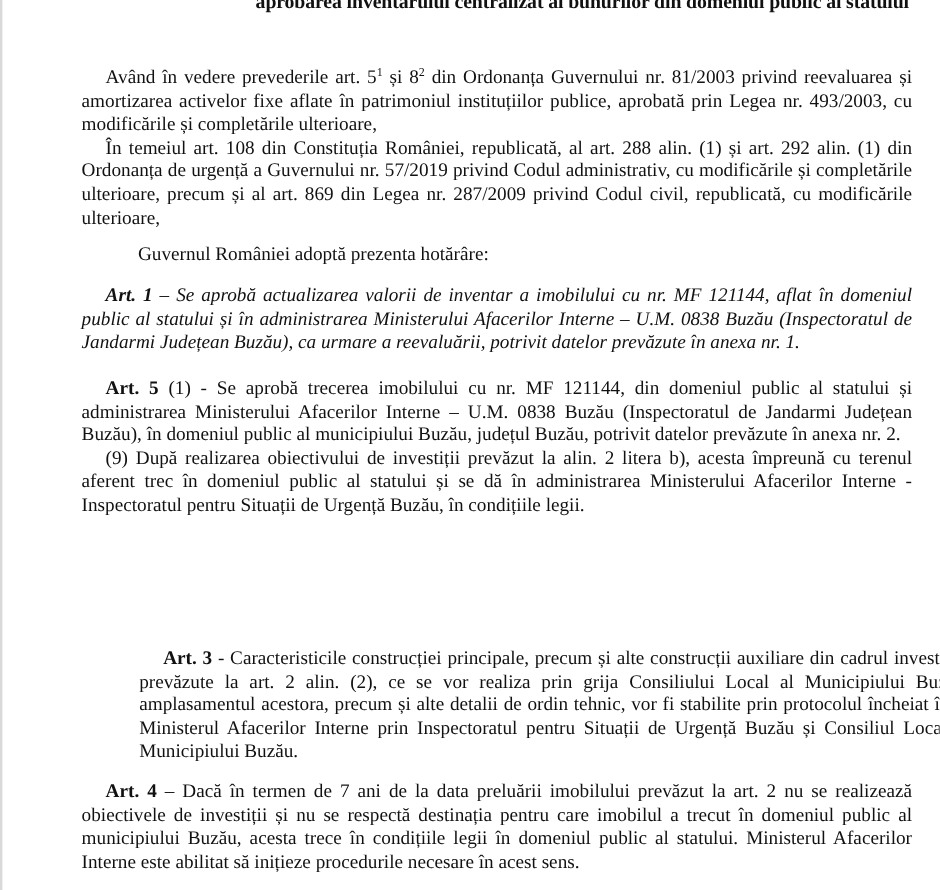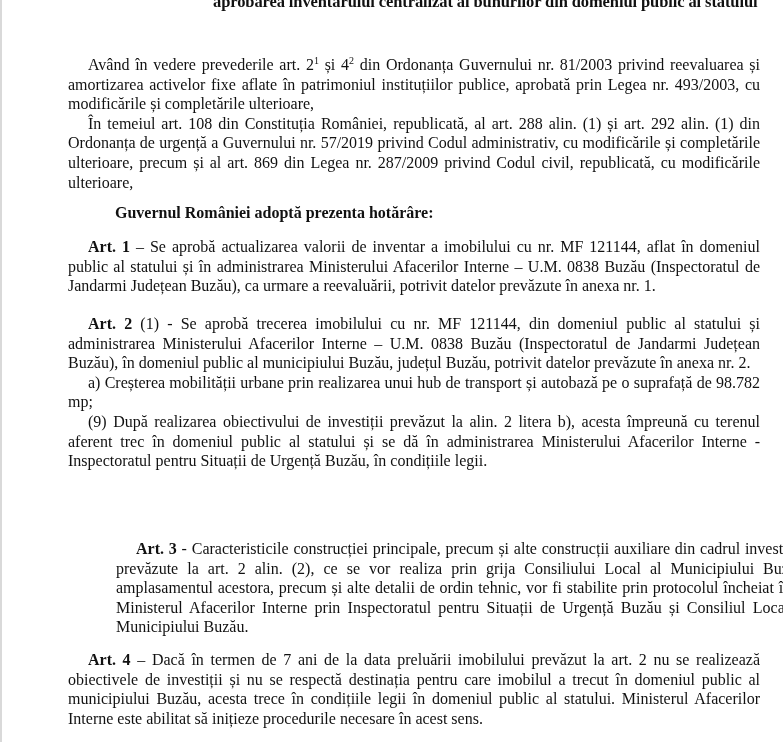--- a/index.html
+++ b/index.html
@@ -22,48 +22,47 @@
       position: absolute; left: 145px; top: -8px;
       font-weight: bold; font-size: 16.5px; white-space: nowrap;
       letter-spacing: -0.1px;
     }
     p {
       margin: 0; text-align: justify; text-indent: 20px;
     }
     .block { position: absolute; left: 0; width: 692px; }
     .adopt {
       position: absolute; left: 47px; top: 203px;
-      font-weight: bold; font-size: 16px; white-space: nowrap;
+      font-weight: normal; font-size: 16px; white-space: nowrap;
     }
     b { font-weight: bold; }
     sup { font-size: 10px; line-height: 0; vertical-align: 6px; }
   </style>
 </head>
 <body>
 
 <div class="page-border"></div>
 
 <div class="doc">
 
   <div class="title">aprobarea inventarului centralizat al bunurilor din domeniul public al statului</div>
 
   <div class="block" style="top:55px;">
-    <p><span>Având în vedere prevederile art. 2</span><sup>1</sup><span> și 4</span><sup>2</sup><span> din Ordonanța Guvernului nr. 81/2003 privind reevaluarea și amortizarea activelor fixe aflate în patrimoniul instituțiilor publice, aprobată prin Legea nr. 493/2003, cu modificările și completările ulterioare,</span></p>
+    <p><span>Având în vedere prevederile art. 5</span><sup>1</sup><span> și 8</span><sup>2</sup><span> din Ordonanța Guvernului nr. 81/2003 privind reevaluarea și amortizarea activelor fixe aflate în patrimoniul instituțiilor publice, aprobată prin Legea nr. 493/2003, cu modificările și completările ulterioare,</span></p>
     <p>În temeiul art. 108 din Constituția României, republicată, al art. 288 alin. (1) și art. 292 alin. (1) din Ordonanța de urgență a Guvernului nr. 57/2019 privind Codul administrativ, cu modificările și completările ulterioare, precum și al art. 869 din Legea nr. 287/2009 privind Codul civil, republicată, cu modificările ulterioare,</p>
   </div>
 
   <div class="adopt">Guvernul României adoptă prezenta hotărâre:</div>
 
-  <div class="block" style="top:237px;">
+  <div class="block" style="top:237px;font-style:italic;">
     <p><b>Art. 1</b><span> – Se aprobă actualizarea valorii de inventar a imobilului cu nr. MF 121144, aflat în domeniul public al statului și în administrarea Ministerului Afacerilor Interne – U.M. 0838 Buzău (Inspectoratul de Jandarmi Județean Buzău), ca urmare a reevaluării, potrivit datelor prevăzute în anexa nr. 1.</span></p>
   </div>
 
   <div class="block" style="top:314px;">
-    <p><b>Art. 2</b><span> (1) - Se aprobă trecerea imobilului cu nr. MF 121144, din domeniul public al statului și administrarea Ministerului Afacerilor Interne – U.M. 0838 Buzău (Inspectoratul de Jandarmi Județean Buzău), în domeniul public al municipiului Buzău, județul Buzău, potrivit datelor prevăzute în anexa nr. 2.</span></p>
-    <p>a) Creșterea mobilității urbane prin realizarea unui hub de transport și autobază pe o suprafață de 98.782 mp;</p>
+    <p><b>Art. 5</b><span> (1) - Se aprobă trecerea imobilului cu nr. MF 121144, din domeniul public al statului și administrarea Ministerului Afacerilor Interne – U.M. 0838 Buzău (Inspectoratul de Jandarmi Județean Buzău), în domeniul public al municipiului Buzău, județul Buzău, potrivit datelor prevăzute în anexa nr. 2.</span></p>
     <p>(9) După realizarea obiectivului de investiții prevăzut la alin. 2 litera b), acesta împreună cu terenul aferent trec în domeniul public al statului și se dă în administrarea Ministerului Afacerilor Interne - Inspectoratul pentru Situații de Urgență Buzău, în condițiile legii.</p>
   </div>
 
   <div class="block" style="top:539px;margin-left:48px;">
     <p><b>Art. 3</b><span> - Caracteristicile construcției principale, precum și alte construcții auxiliare din cadrul investiției prevăzute la art. 2 alin. (2), ce se vor realiza prin grija Consiliului Local al Municipiului Buzău, amplasamentul acestora, precum și alte detalii de ordin tehnic, vor fi stabilite prin protocolul încheiat între Ministerul Afacerilor Interne prin Inspectoratul pentru Situații de Urgență Buzău și Consiliul Local al Municipiului Buzău.</span></p>
   </div>
 
   <div class="block" style="top:650px;font-family:Liberation Serif, serif;">
     <p><b>Art. 4</b><span> – Dacă în termen de 7 ani de la data preluării imobilului prevăzut la art. 2 nu se realizează obiectivele de investiții și nu se respectă destinația pentru care imobilul a trecut în domeniul public al municipiului Buzău, acesta trece în condițiile legii în domeniul public al statului. Ministerul Afacerilor Interne este abilitat să inițieze procedurile necesare în acest sens.</span></p>
   </div>

